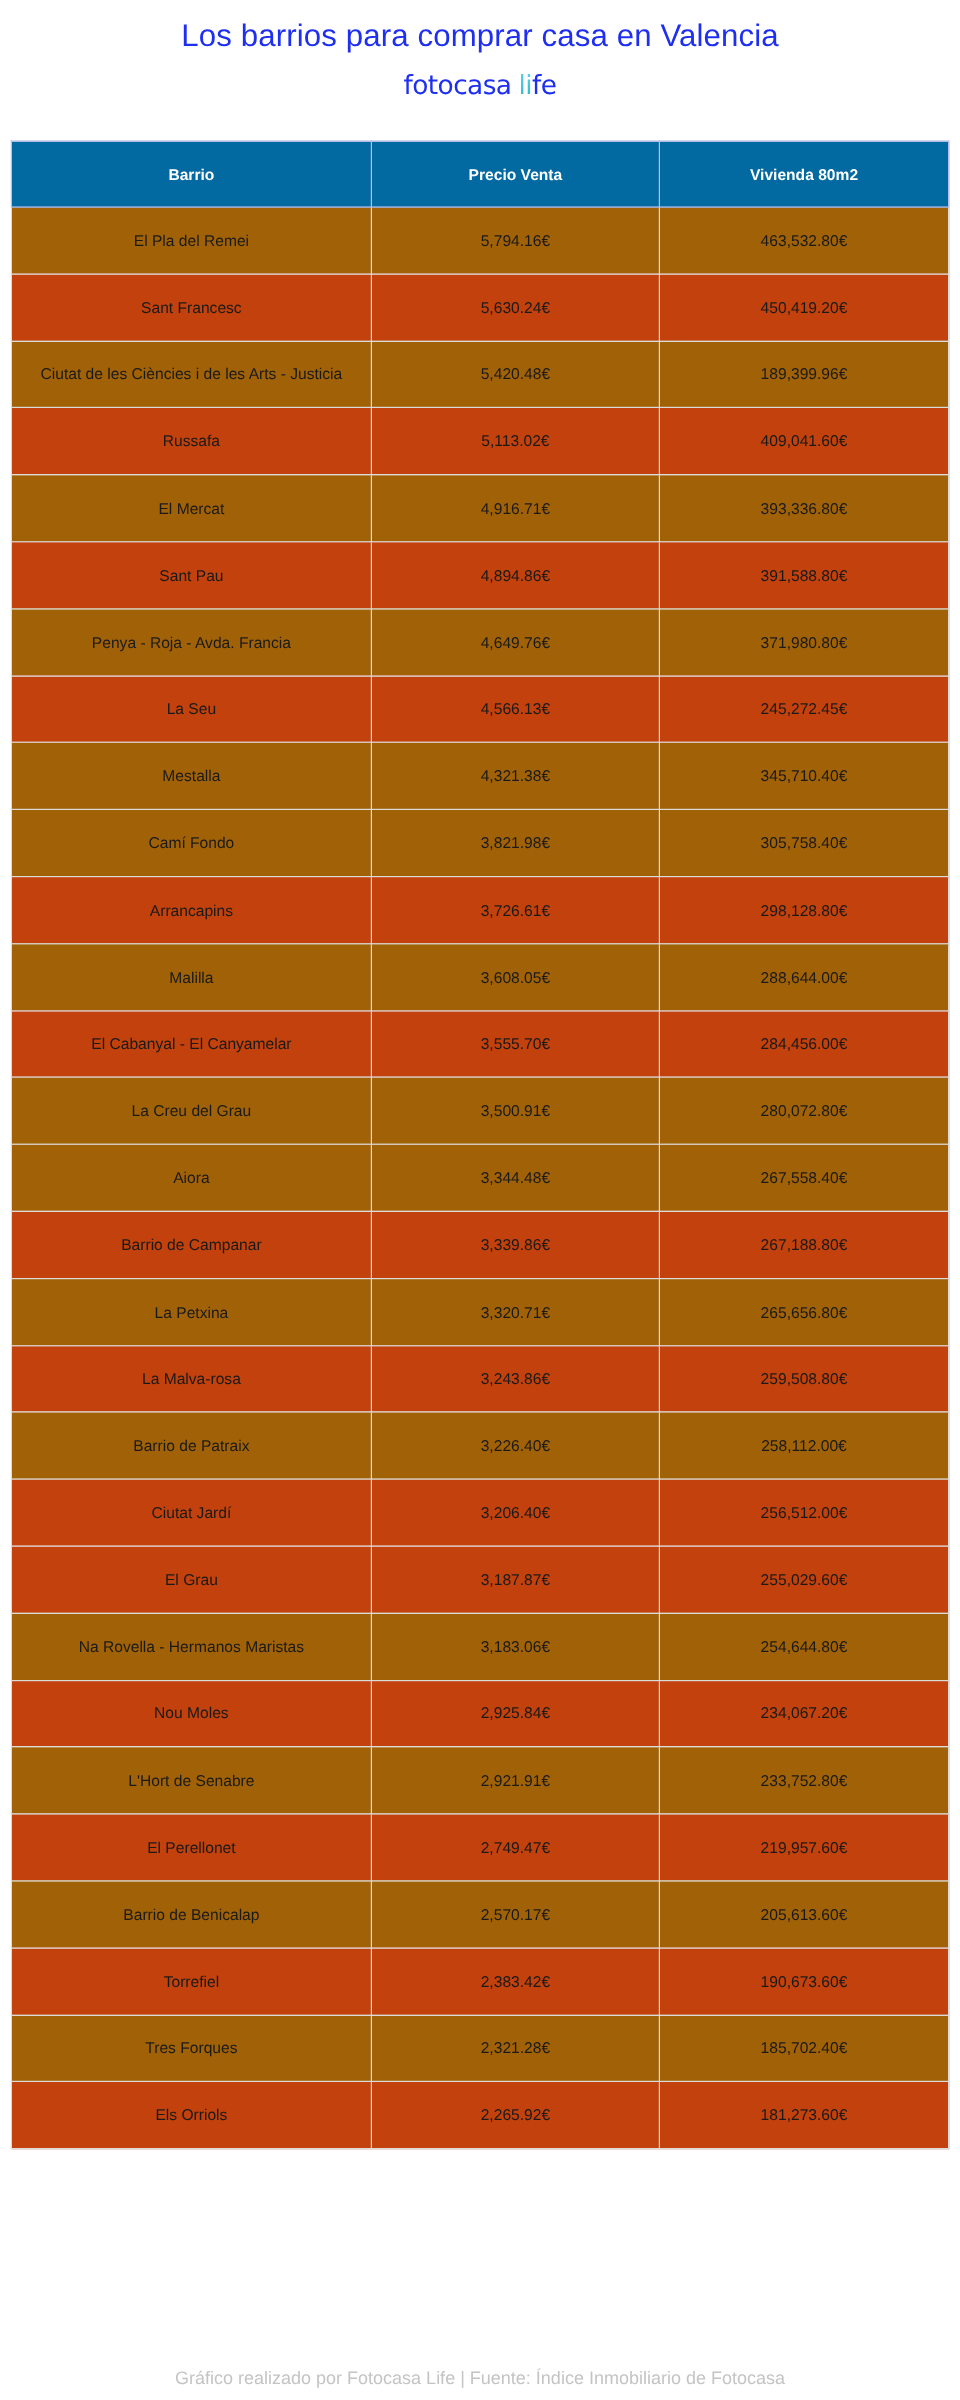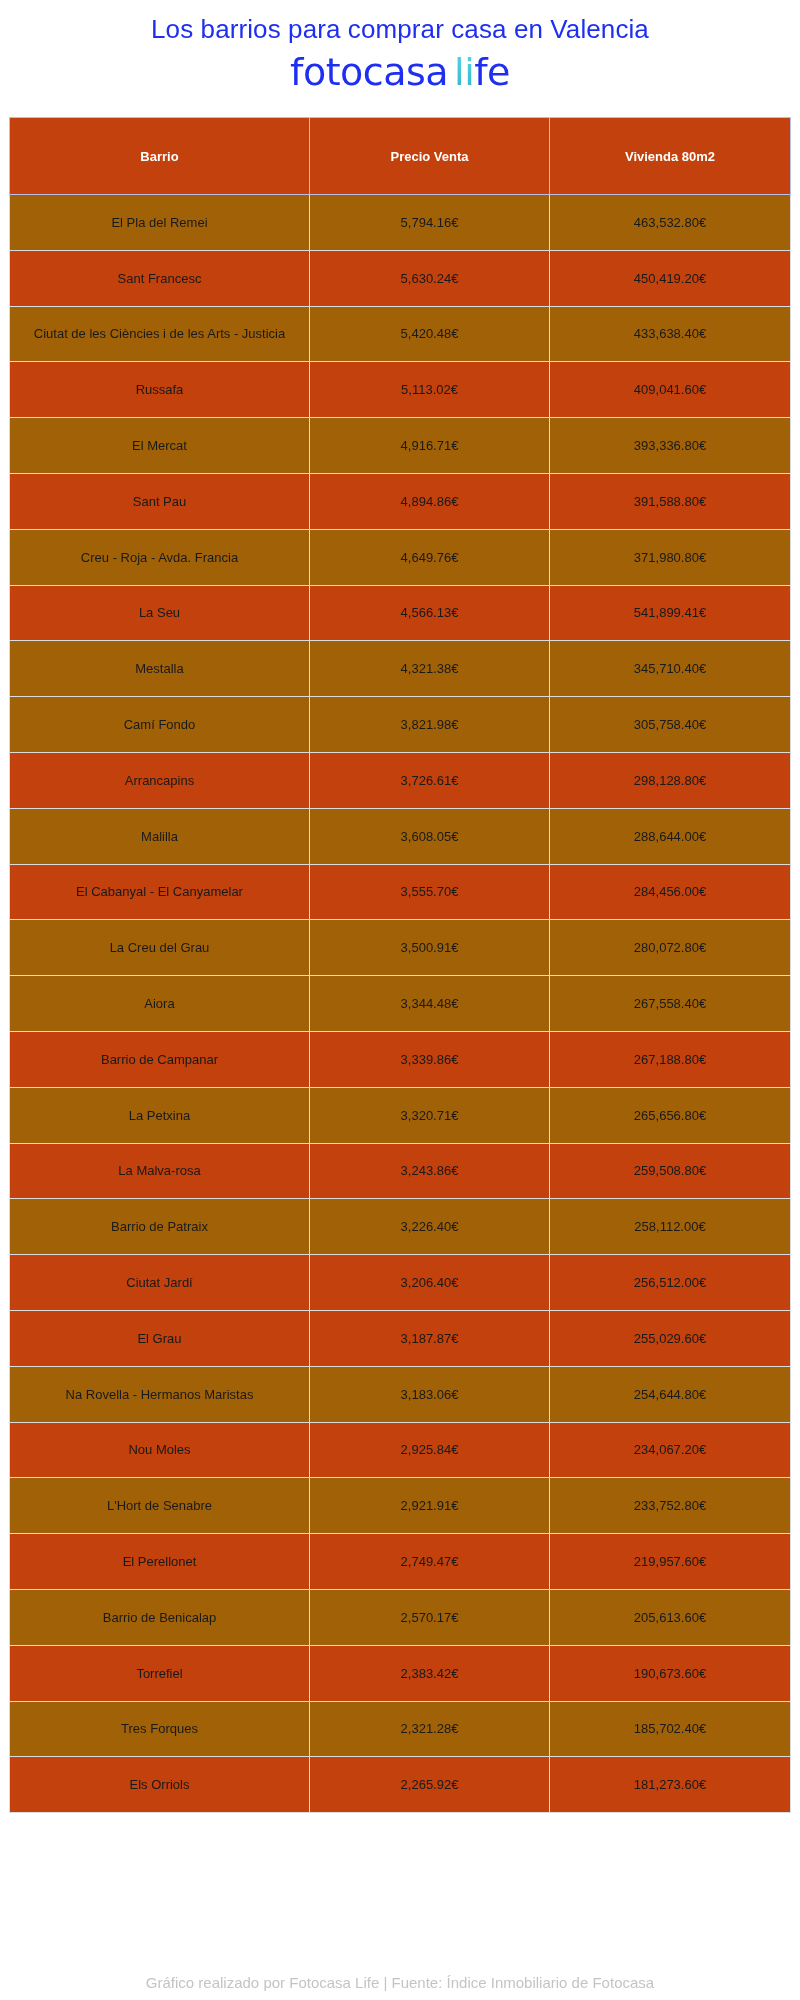--- a/index.html
+++ b/index.html
@@ -25,21 +25,21 @@
     color: #1f2ff0;
     letter-spacing: 0.1px;
     margin: 0;
   }
   .logo {
     position: absolute;
     top: 52px;
     left: 0;
     width: 800px;
     text-align: center;
-    font-size: 38px;
+    font-size: 22px;
     line-height: 40px;
     color: #1f2ff0;
     font-family: "DejaVu Sans", sans-serif;
     letter-spacing: -0.5px;
   }
   .logo .life {
     margin-left: 6px;
   }
   .logo .life-li {
     background: linear-gradient(180deg, #5fd3e4 0%, #2bb7c9 100%);
@@ -56,29 +56,29 @@
     top: 117px;
     left: 9px;
     width: 781px;
     border-collapse: collapse;
     table-layout: fixed;
   }
   table.data col.c1 { width: 300px; }
   table.data col.c2 { width: 240px; }
   table.data col.c3 { width: 241px; }
   table.data th {
-    background: #c2410c;
+    background: #0369a1;
     color: #ffffff;
     font-weight: bold;
     font-size: 13px;
     height: 54px;
     border: 1px solid #b9bde8;
     text-align: center;
     vertical-align: middle;
-    padding: 11px;
+    padding: 0;
   }
   table.data td {
     height: 54.8px;
     font-size: 13px;
     color: #1a1a1a;
     text-align: center;
     vertical-align: middle;
     border: 1px solid #dcdcdc;
     padding: 0 4px;
     white-space: nowrap;
@@ -124,46 +124,46 @@
         <td>463,532.80€</td>
       </tr>
       <tr class="even">
         <td>Sant Francesc</td>
         <td>5,630.24€</td>
         <td>450,419.20€</td>
       </tr>
       <tr class="odd">
         <td>Ciutat de les Ciències i de les Arts - Justicia</td>
         <td>5,420.48€</td>
-        <td>433,638.40€</td>
+        <td>189,399.96€</td>
       </tr>
       <tr class="even">
         <td>Russafa</td>
         <td>5,113.02€</td>
         <td>409,041.60€</td>
       </tr>
       <tr class="odd">
         <td>El Mercat</td>
         <td>4,916.71€</td>
         <td>393,336.80€</td>
       </tr>
       <tr class="even">
         <td>Sant Pau</td>
         <td>4,894.86€</td>
         <td>391,588.80€</td>
       </tr>
       <tr class="odd">
-        <td>Creu - Roja - Avda. Francia</td>
+        <td>Penya - Roja - Avda. Francia</td>
         <td>4,649.76€</td>
         <td>371,980.80€</td>
       </tr>
       <tr class="even">
         <td>La Seu</td>
         <td>4,566.13€</td>
-        <td>541,899.41€</td>
+        <td>245,272.45€</td>
       </tr>
       <tr class="odd">
         <td>Mestalla</td>
         <td>4,321.38€</td>
         <td>345,710.40€</td>
       </tr>
       <tr class="odd">
         <td>Camí Fondo</td>
         <td>3,821.98€</td>
         <td>305,758.40€</td>

